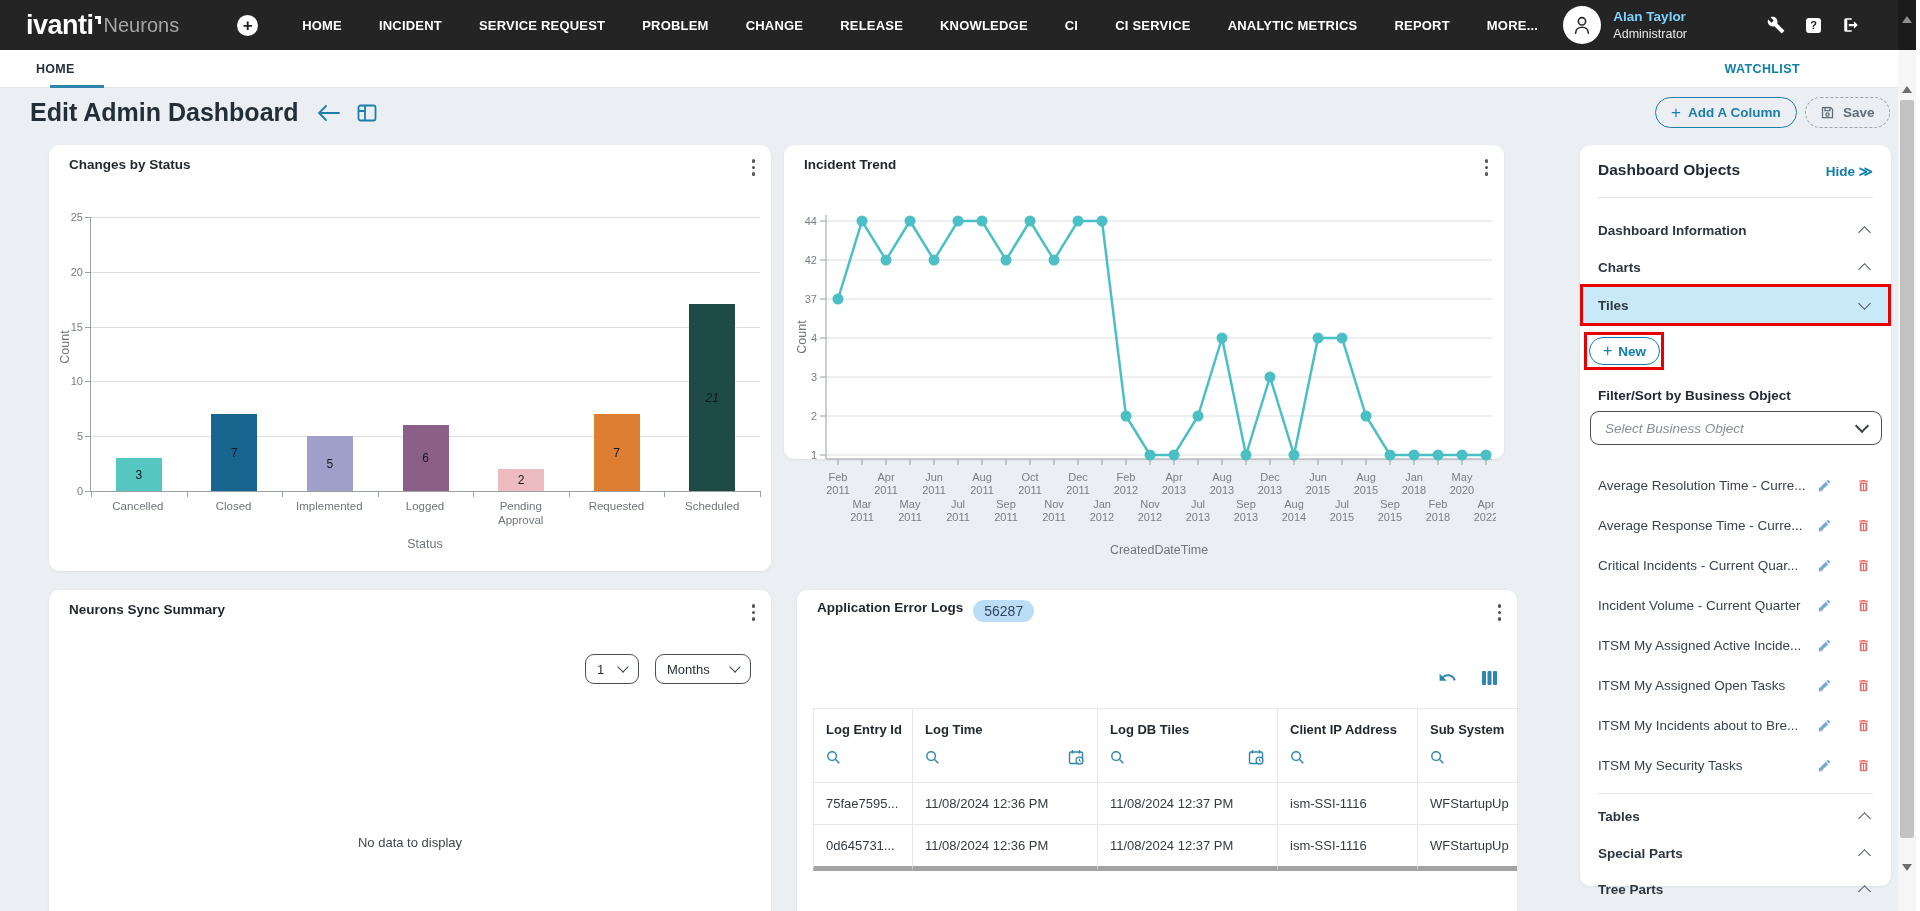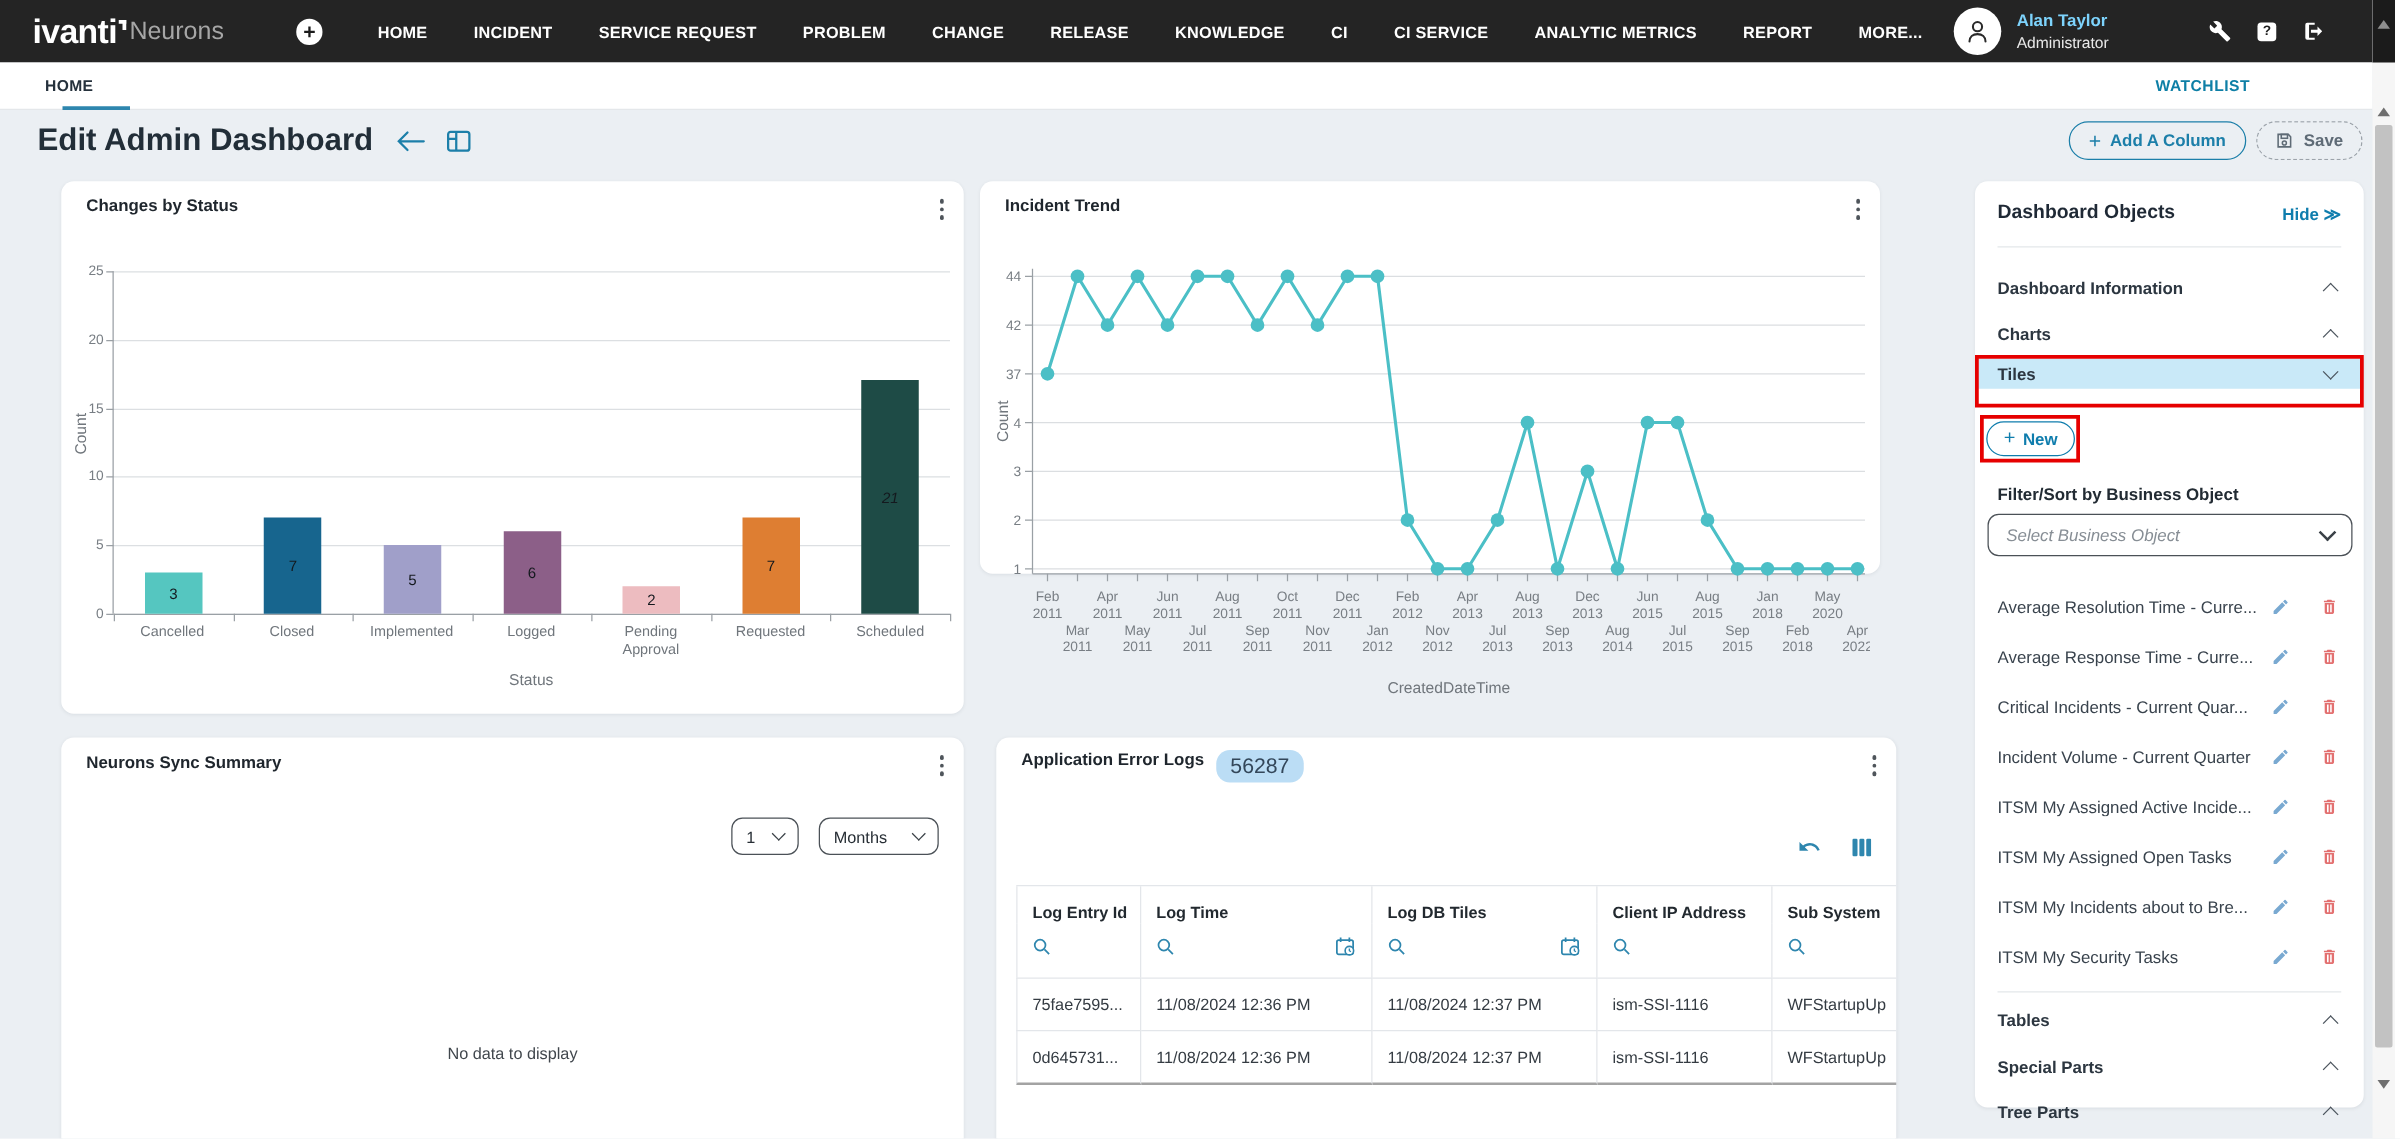--- a/index.html
+++ b/index.html
@@ -60,31 +60,31 @@
   .axis-xlabel { position:absolute; left:41px; width:670px; text-align:center; font-size:12.5px; color:#70767C; }
   .axis-ylabel { position:absolute; left:-14px; top:195px; width:60px; text-align:center; font-size:12.5px; color:#70767C; transform:rotate(-90deg); }
 
   
   .dd { position:absolute; height:30px; border:1.5px solid #4B5157; border-radius:9px; display:flex; align-items:center; justify-content:space-between; padding:0 11px; font-size:13px; color:#272E35; cursor:pointer; background:#fff; }
   .chev-down { width:8px; height:8px; border-right:1.8px solid #3A4147; border-bottom:1.8px solid #3A4147; transform:rotate(45deg); margin-top:-4px; }
   .empty-text { position:absolute; left:0; right:0; top:245px; text-align:center; font-size:13px; color:#41474D; }
 
   
   .panel-title-row { position:absolute; left:20px; top:10px; display:flex; gap:10px; }
-  .count-badge { background:#BBDDF5; color:#33475A; font-size:17px; border-radius:11px; padding:3px 11px; }
+  .count-badge { background:#BBDDF5; color:#33475A; font-size:14px; border-radius:11px; padding:3px 11px; }
   .elog-icons { position:absolute; right:20px; top:78px; display:flex; gap:24px; align-items:center; }
   .elog-table { position:absolute; left:16px; top:118px; width:789px; }
   .elog-row { display:grid; grid-template-columns:100px 185px 180px 140px 184px; }
   .elog-row > div { border-right:1px solid #E3E6EA; }
   .elog-row > div:first-child { border-left:1px solid #E3E6EA; }
   .elog-head { border-top:1px solid #E3E6EA; }
   .th { padding:13px 12px 2px; font-size:13px; font-weight:bold; color:#22292F; white-space:nowrap; overflow:hidden; }
   .tf { padding:10px 12px 16px; display:flex; align-items:center; justify-content:space-between; }
   .elog-body .elog-row > div { border-top:1px solid #E3E6EA; }
-  .elog-body .elog-row:last-child > div { border-bottom:2px solid #a3a3a3; }
+  .elog-body .elog-row:last-child > div { border-bottom:5px solid #a3a3a3; }
   .td { padding:13px 12px; font-size:13px; color:#343B42; white-space:nowrap; overflow:hidden; }
 
   
   .sidebar { left:1580px; top:57px; width:311px; height:741px; }
   .sb-title { position:absolute; left:18px; top:16px; font-size:15.5px; font-weight:bold; color:#1F2935; }
   .sb-hide { position:absolute; right:18px; top:18px; font-size:13.5px; font-weight:bold; color:#0F7DAD; cursor:pointer; }
   .sb-divider { position:absolute; left:18px; right:18px; height:1px; background:#E4E7EA; }
   .sb-row { position:absolute; left:0; right:0; height:34px; display:flex; align-items:center; justify-content:space-between; padding:0 22px 0 18px; font-size:13.5px; font-weight:bold; color:#2C3640; cursor:pointer; }
   .acc-chev { width:9px; height:9px; border-right:1.6px solid #4A535C; border-bottom:1.6px solid #4A535C; }
   .acc-up { transform:rotate(-135deg); margin-top:5px; }
@@ -563,21 +563,21 @@
       <div class="sb-divider" style="top:52px;"></div>
 
       <div class="sb-row" style="top:68px;">
         <span>Dashboard Information</span>
         <span class="acc-chev acc-up"></span>
       </div>
       <div class="sb-row" style="top:105px;gap:11px;">
         <span>Charts</span>
         <span class="acc-chev acc-up"></span>
       </div>
-      <div class="sb-row highlight" style="top:142px; height:24px;">
+      <div class="sb-row highlight" style="top:142px; height:36px;">
         <span>Tiles</span>
         <span class="acc-chev acc-dn"></span>
       </div>
       <div class="red-box" style="left:0; right:0; top:139px; height:42px;"></div>
 
       <div class="btn-new">
         <span style="font-size:16px; font-weight:normal;">+</span>
         <span>New</span>
       </div>
       <div class="red-box" style="left:4px; top:187px; width:80px; height:38px;"></div>

